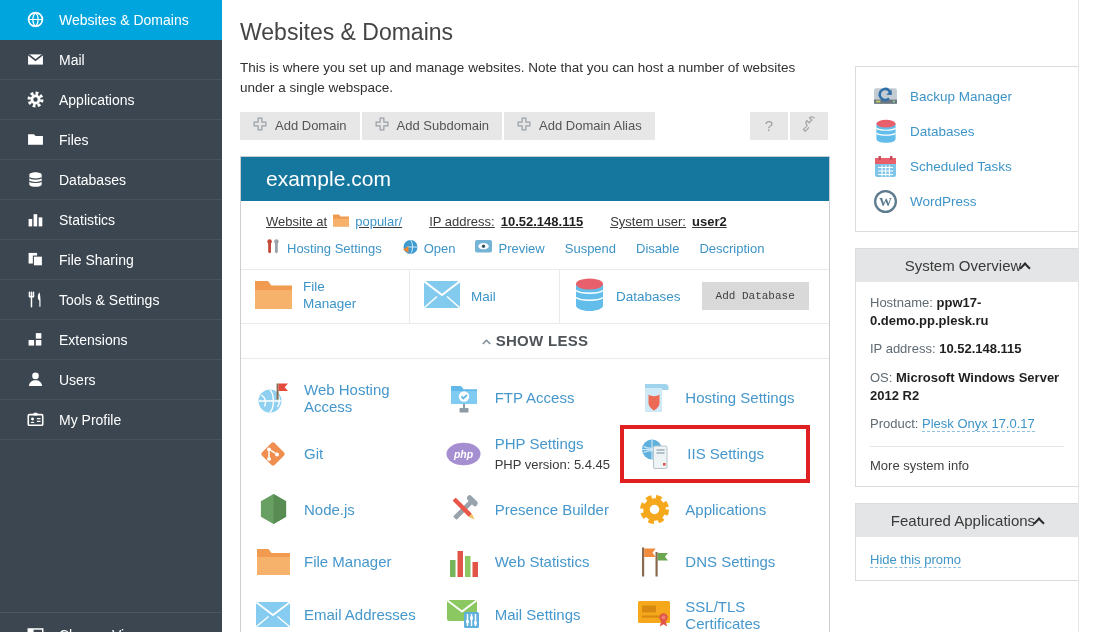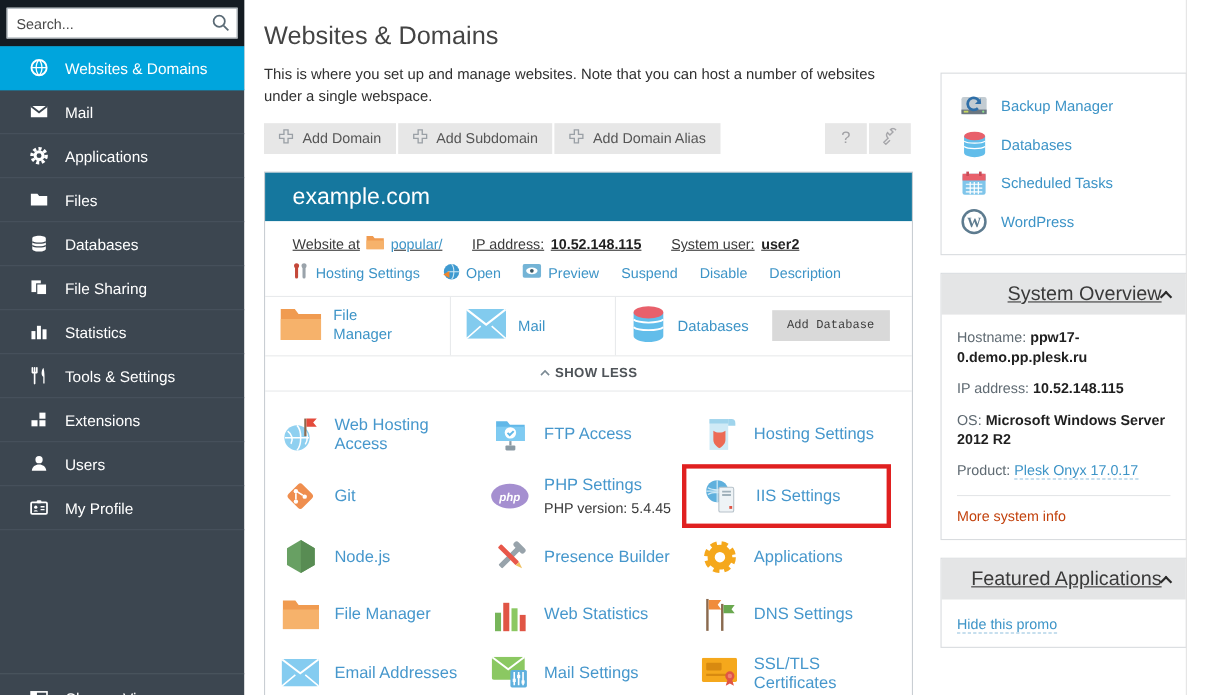--- a/index.html
+++ b/index.html
@@ -61,65 +61,54 @@
   .tool-cell { display:flex; align-items:center; gap:11px; padding:8px 14px; font-size:13.5px; }
   .tool-cell.c1 { width:168px; }
   .tool-cell.c2 { width:150px; border-left:1px solid #e8eaec; }
   .tool-cell.c3 { flex:1; border-left:1px solid #e8eaec; }
   .add-db {
     background:#d9d9d9; border:none; font-family:Liberation Mono, monospace; color:#3f3f3f; font-size:11px;
     padding:8px 14px; margin-left:10px; cursor:pointer;
   }
   .showless-bar {
     border-top:1px solid #e8eaec; border-bottom:1px solid #e8eaec; text-align:center;
-    padding:8px 0 9px; font-size:12px; font-weight:bold; color:#4f5459; letter-spacing:.3px; cursor:pointer;
+    padding:8px 0 9px; font-size:15px; font-weight:bold; color:#4f5459; letter-spacing:.3px; cursor:pointer;
   }
   .showless-bar svg { vertical-align:1px; margin-right:5px; }
   .grid { padding:12px 8px 0; display:grid; grid-template-columns:1fr 1fr 1fr; }
   .gcell { display:flex; align-items:center; gap:13px; padding:10px 4px 10px 6px; }
   .gico { width:36px; display:flex; justify-content:center; flex:none; }
   .glabel { font-size:15px; color:#4697cc; }
   .gsub { font-size:13px; color:#3a3a3a; margin-top:4px; }
   .hlbox {
     display:flex; align-items:center; gap:13px;
     border:4px solid #e02020; padding:9px 42px 9px 14px; margin:-10px 0 -10px -16px;
   }
   
   .rightcol { position:absolute; left:855px; top:66px; width:224px; }
   .panel { border:1px solid #d9dcdf; background:#fff; margin-bottom:16px; }
   .quick-list { padding:12px 0 12px; }
   .qitem { display:flex; align-items:center; gap:12px; padding:5px 17px; font-size:13.5px; cursor:pointer; }
   .qico { width:25px; height:25px; flex:none; display:flex; align-items:center; justify-content:center; }
   .phead {
-    background:#e4e5e6; padding:8px 14px; font-size:18px; color:#3a3a3a;
-    display:flex; justify-content:flex-end; align-items:center; cursor:pointer;text-decoration:underline;
+    background:#e4e5e6; padding:8px 14px; font-size:15px; color:#3a3a3a;
+    display:flex; justify-content:center; align-items:center; cursor:pointer;
   }
   .chev-up { width:8px; height:8px; border-left:2px solid #2a2a2a; border-top:2px solid #2a2a2a; transform:rotate(45deg); margin-top:4px; }
   .pbody { padding:12px 14px 13px; font-size:13px; color:#5f6a72; }
   .pline { margin-bottom:10px; line-height:1.4; }
   .dashed-link { color:#3d94c7; text-decoration:none; border-bottom:1px dashed #8fc0de; cursor:pointer; }
   .more-line { border-top:1px solid #e4e6e8; padding-top:11px; margin-top:13px; }
-  .muted-link { color:#c2410c; text-decoration:none; cursor:pointer; }
+  .muted-link { color:#404040; text-decoration:none; cursor:pointer; }
   .edge-line { position:absolute; left:1078px; top:0; width:1px; height:632px; background:#e4e4e4; }
 </style>
 </head>
 <body>
 
 <div class="sidebar">
-  <div class="search-area">
-    <div class="search-wrap">
-      <input class="search-input" type="text" placeholder="Search..." style="">
-      <span class="mag-ico">
-        <svg width="18" height="18" viewBox="0 0 18 18">
-            <circle cx="7.3" cy="7.3" r="5.1" fill="none" stroke="#5a6a75" stroke-width="1.6"></circle>
-            <path d="M11.2 11.2l4.4 4.4" stroke="#5a6a75" stroke-width="1.6"></path>
-          </svg>
-      </span>
-    </div>
-  </div>
   <nav>
     <div class="nav-item active">
       <span class="sicon">
           <svg width="17" height="17" viewBox="0 0 16 16">
             <circle cx="8" cy="8" r="6.5" fill="none" stroke="#fff" stroke-width="1.6"></circle>
             <path d="M1.5 8h13M8 1.5c3.3 3 3.3 10 0 13M8 1.5c-3.3 3-3.3 10 0 13" fill="none" stroke="#fff" stroke-width="1.1"></path>
           </svg>
         </span>
       <span>Websites &amp; Domains</span>
     </div>
@@ -150,39 +139,39 @@
       <span>Files</span>
     </div>
     <div class="nav-item">
       <span class="sicon">
           <svg width="17" height="17" viewBox="0 0 16 16">
             <path fill="#fff" d="M2.2 3.4C2.2 2.1 4.8 1.2 8 1.2s5.8.9 5.8 2.2v9.2c0 1.3-2.6 2.2-5.8 2.2s-5.8-.9-5.8-2.2z"></path>
             <path d="M2.2 6.4c2 1.6 9.6 1.6 11.6 0M2.2 9.6c2 1.6 9.6 1.6 11.6 0" fill="none" stroke="#3c4650" stroke-width="1.1"></path>
           </svg>
         </span>
       <span>Databases</span>
-    </div>
-    <div class="nav-item">
-      <span class="sicon">
-          <svg width="17" height="17" viewBox="0 0 16 16">
-            <rect x="1.5" y="1.8" width="8" height="10" fill="#fff"></rect>
-            <rect x="6" y="4.8" width="8.5" height="9.2" fill="#fff" stroke="#3c4650" stroke-width="1"></rect>
-          </svg>
-        </span>
-      <span>File Sharing</span>
     </div>
     <div class="nav-item">
       <span class="sicon">
           <svg width="17" height="17" viewBox="0 0 16 16" fill="#fff">
             <rect x="1.5" y="7.5" width="3.4" height="7"></rect>
             <rect x="6.2" y="3" width="3.4" height="11.5"></rect>
             <rect x="11" y="6" width="3.4" height="8.5"></rect>
           </svg>
         </span>
       <span>Statistics</span>
+    </div>
+    <div class="nav-item">
+      <span class="sicon">
+          <svg width="17" height="17" viewBox="0 0 16 16">
+            <rect x="1.5" y="1.8" width="8" height="10" fill="#fff"></rect>
+            <rect x="6" y="4.8" width="8.5" height="9.2" fill="#fff" stroke="#3c4650" stroke-width="1"></rect>
+          </svg>
+        </span>
+      <span>File Sharing</span>
     </div>
     <div class="nav-item">
       <span class="sicon">
           <svg width="17" height="17" viewBox="0 0 16 16">
             <path d="M4.2 1.2v13.6M2.3 1.2v4.2M6.1 1.2v4.2M2.3 5.4h3.8" fill="none" stroke="#fff" stroke-width="1.4" stroke-linecap="round"></path>
             <path d="M11.6 14.8V8.9c-1.7-.7-2.1-4.7.1-7.7.6 1.6 1 4.4 1 7.7v5.9z" fill="#fff"></path>
           </svg>
         </span>
       <span>Tools &amp; Settings</span>
     </div>

